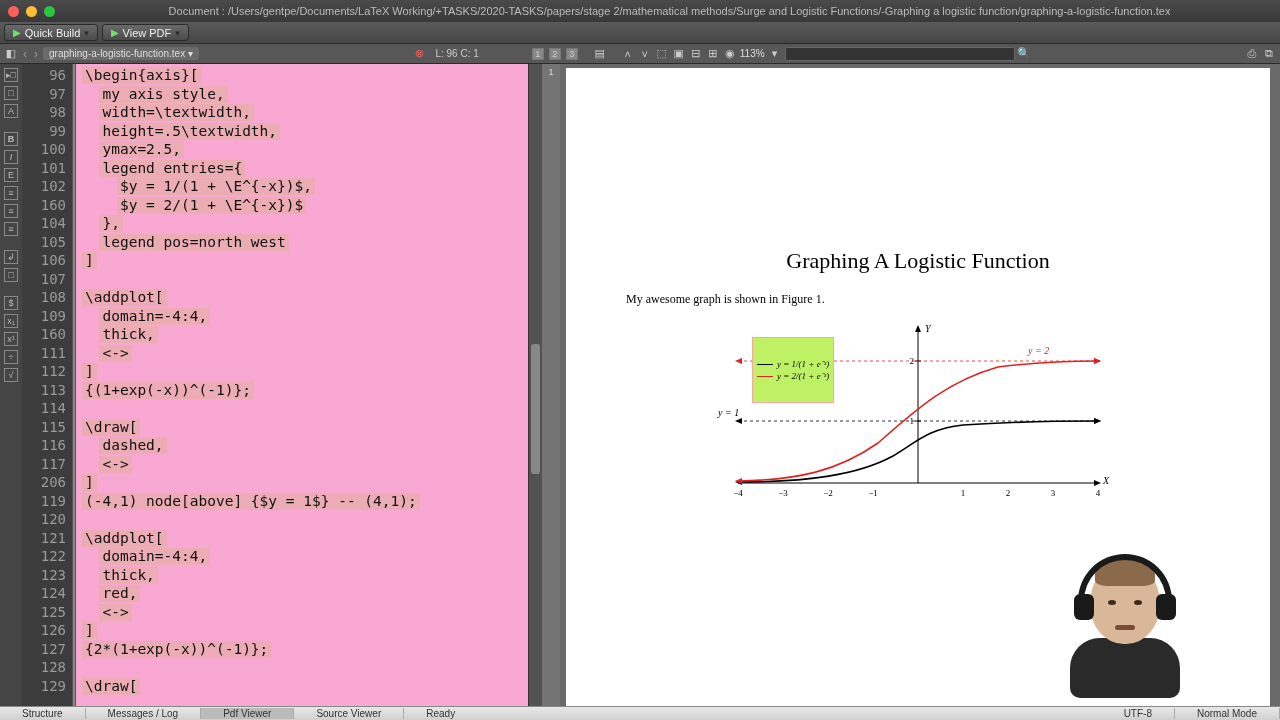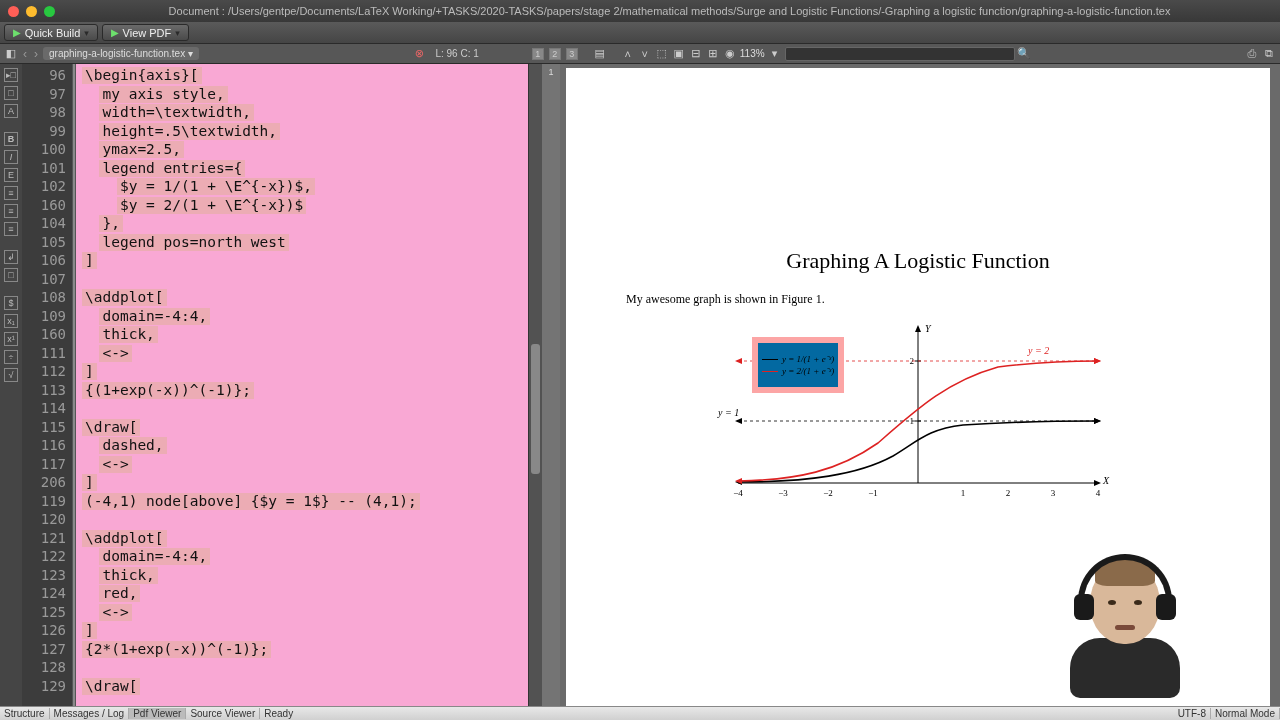--- a/index.html
+++ b/index.html
@@ -47,25 +47,25 @@
 .pv-page { background:#fff; width: 100%; height: 656px; position:relative; padding: 180px 60px 0 60px; color:#000; font-family: "Times New Roman", serif; }
 .pv-title { text-align:center; font-size: 22px; margin-bottom: 18px; }
 .pv-author { text-align:center; font-size: 14px; margin-bottom: 14px; }
 .pv-date { text-align:center; font-size: 13px; margin-bottom: 40px; }
 .pv-body { font-size: 12px; margin-bottom: 16px; }
 .pv-fig { position:relative; width: 380px; height: 200px; margin: 0 auto; }
 .pv-caption { text-align:center; font-size:11px; margin-top:6px;}
 .pv-caption b { font-weight:bold; }
 .axis-label { position:absolute; font-size:10px; font-style:italic; }
 .ylab { position:absolute; font-size:10px; font-style:italic; }
-.legend { position:absolute; border:6px solid #fca5a5; background:#0369a1; font-size:9px; padding:10px 4px; line-height:12px;}
+.legend { position:absolute; border:1px solid #fca5a5; background:#bef264; font-size:9px; padding:20px 4px; line-height:12px;}
 .legend .lrow { display:flex; align-items:center; gap:4px; }
 
 .statusbar { height:14px; background: linear-gradient(#e8e8e8,#d0d0d0); display:flex; align-items:center; font-size:10px; color:#333; border-top:1px solid #888; }
-.sb-tab { padding: 0 4px; border-right:1px solid #aaa; cursor:pointer; }
+.sb-tab { padding: 0 22px; border-right:1px solid #aaa; cursor:pointer; }
 .sb-tab.active { background:#bbb; }
 .sb-right { margin-left:auto; display:flex; }
 
 .webcam { position:absolute; right:90px; bottom:18px; width:130px; height:140px; z-index:50; }
 .webcam .head { width:70px; height:82px; background:#d9b89a; border-radius:50% 50% 48% 48%; margin:0 auto; position:relative; }
 .webcam .head::before { content:''; position:absolute; top:-4px; left:5px; right:5px; height:28px; background:#8a6a4a; border-radius:50% 50% 20% 20%;}
 .webcam .headphones { position:absolute; top:-8px; left:-12px; right:-12px; height:60px; border:6px solid #1a1a1a; border-bottom:none; border-radius:60px 60px 0 0;}
 .webcam .cup { position:absolute; width:20px; height:26px; background:#1a1a1a; border-radius:6px; top:32px;}
 .webcam .cup.l{left:-16px;} .webcam .cup.r{right:-16px;}
 .webcam .body { width:110px; height:60px; background:#2a2a2a; border-radius:30px 30px 10px 10px; margin:-6px auto 0; }

